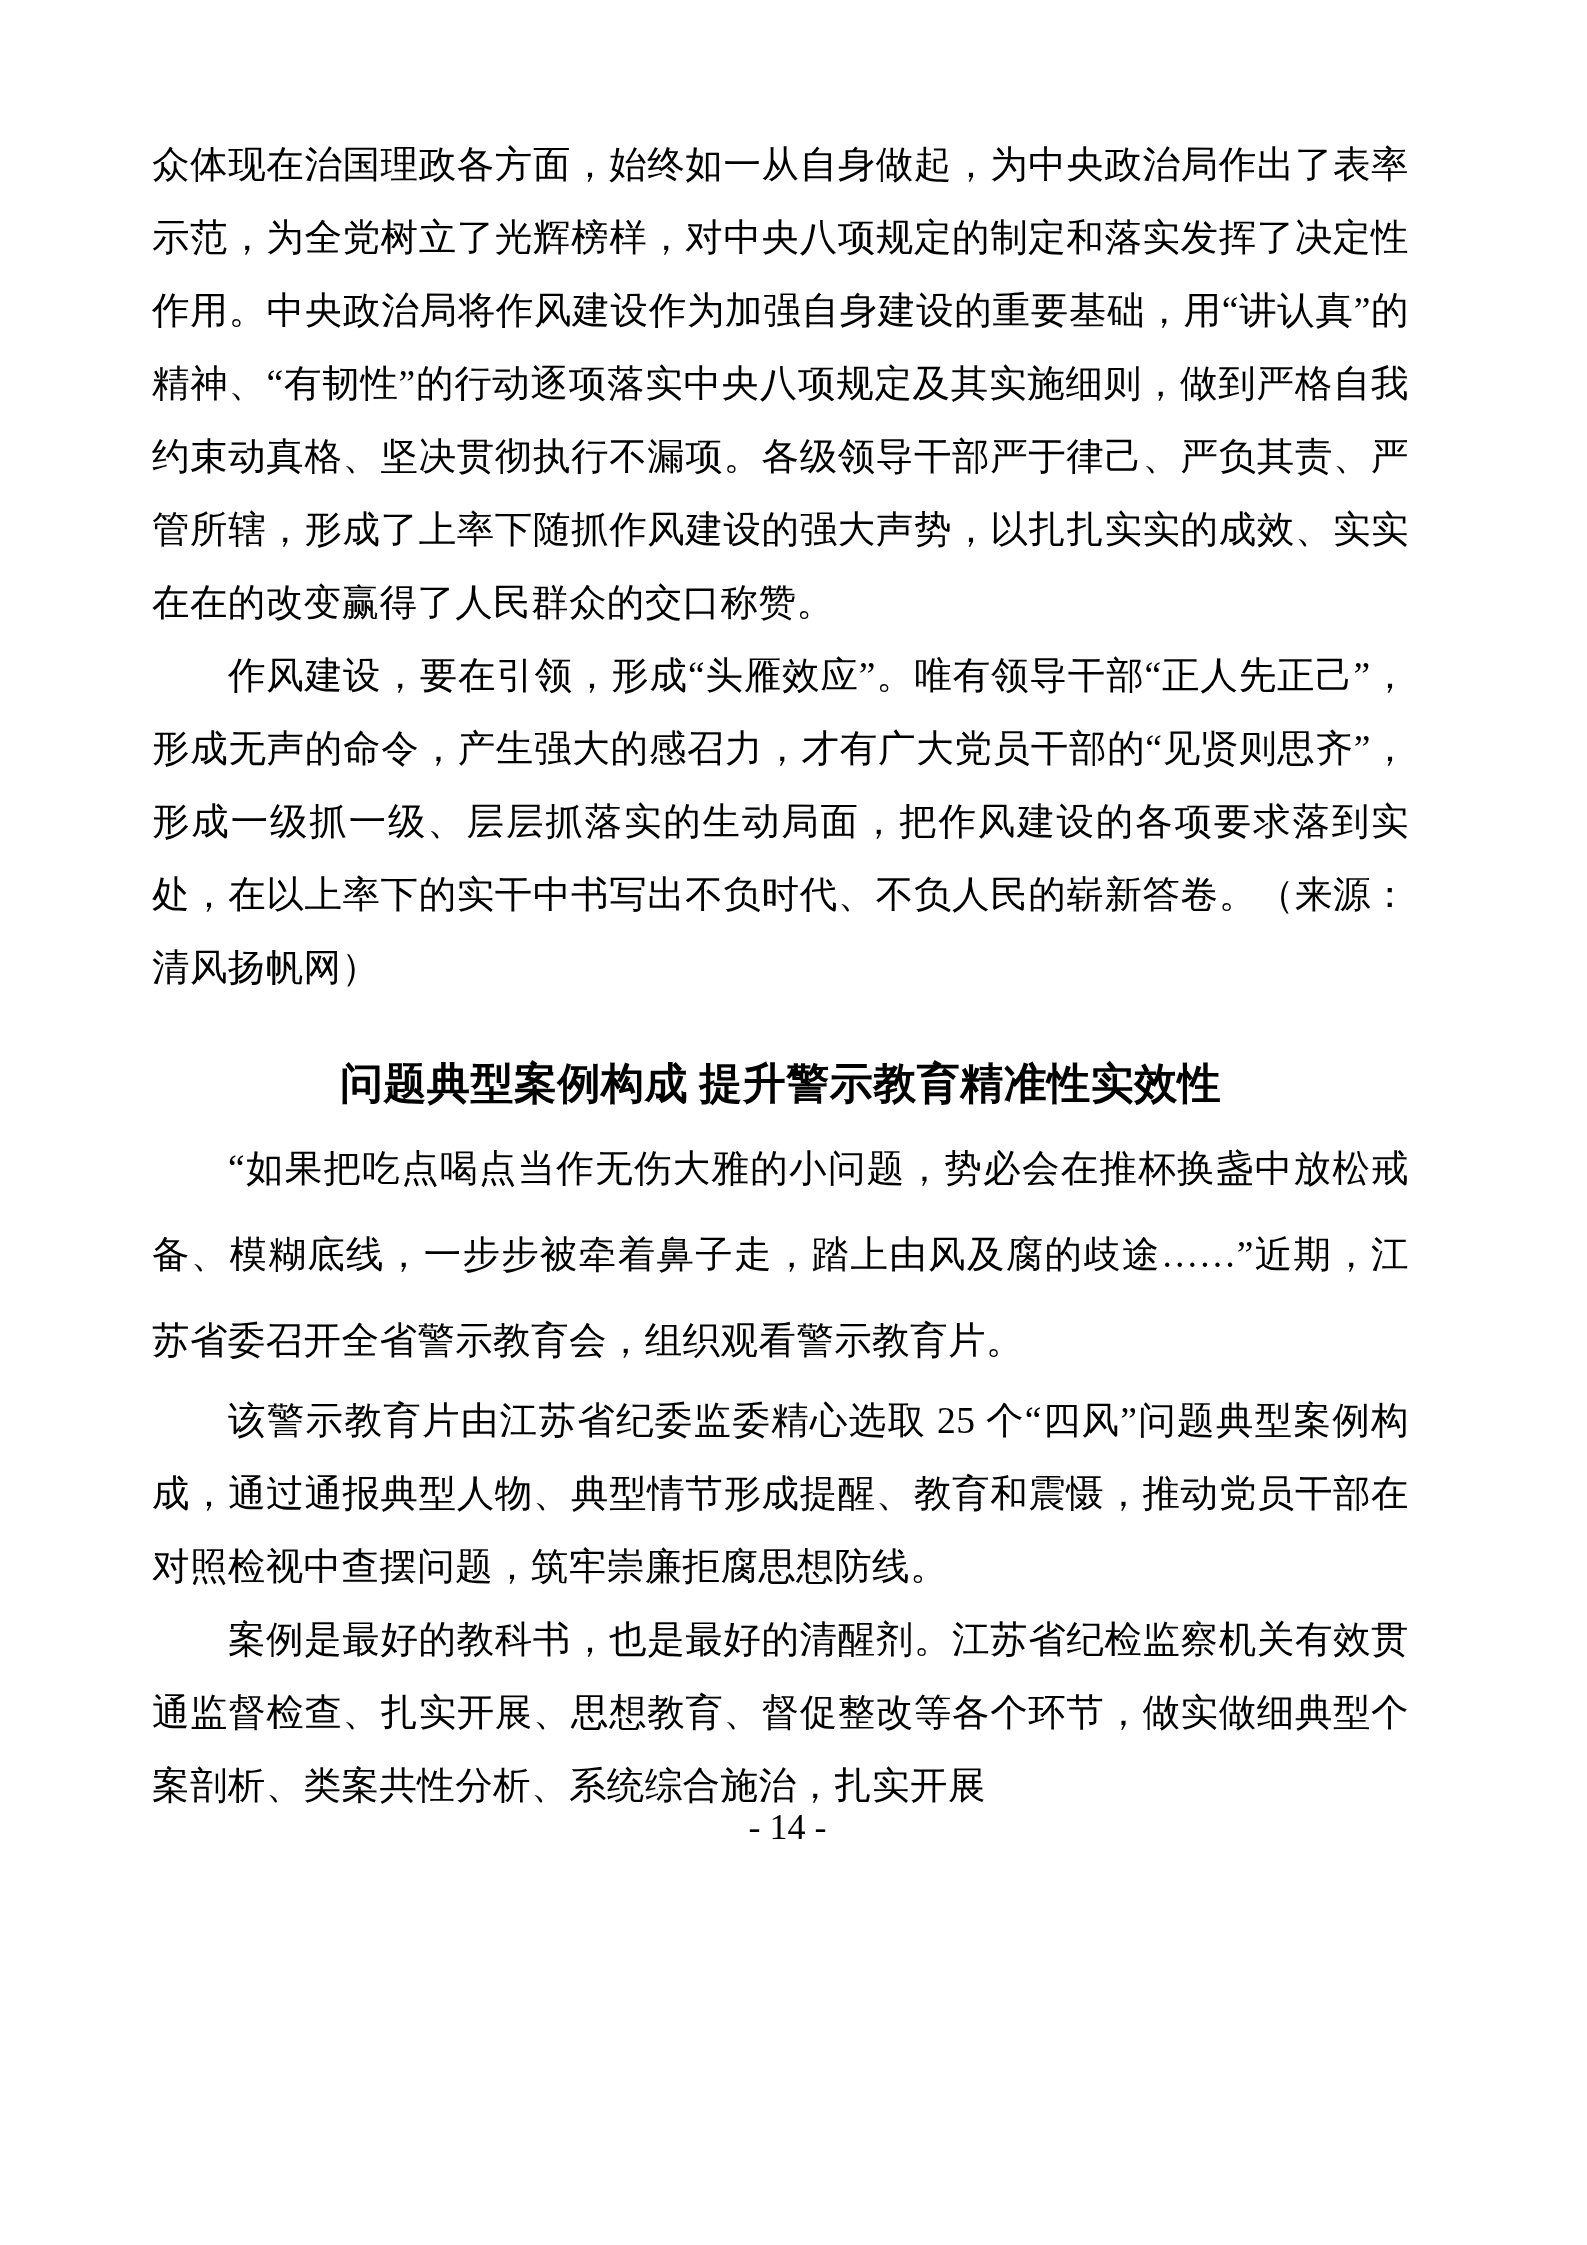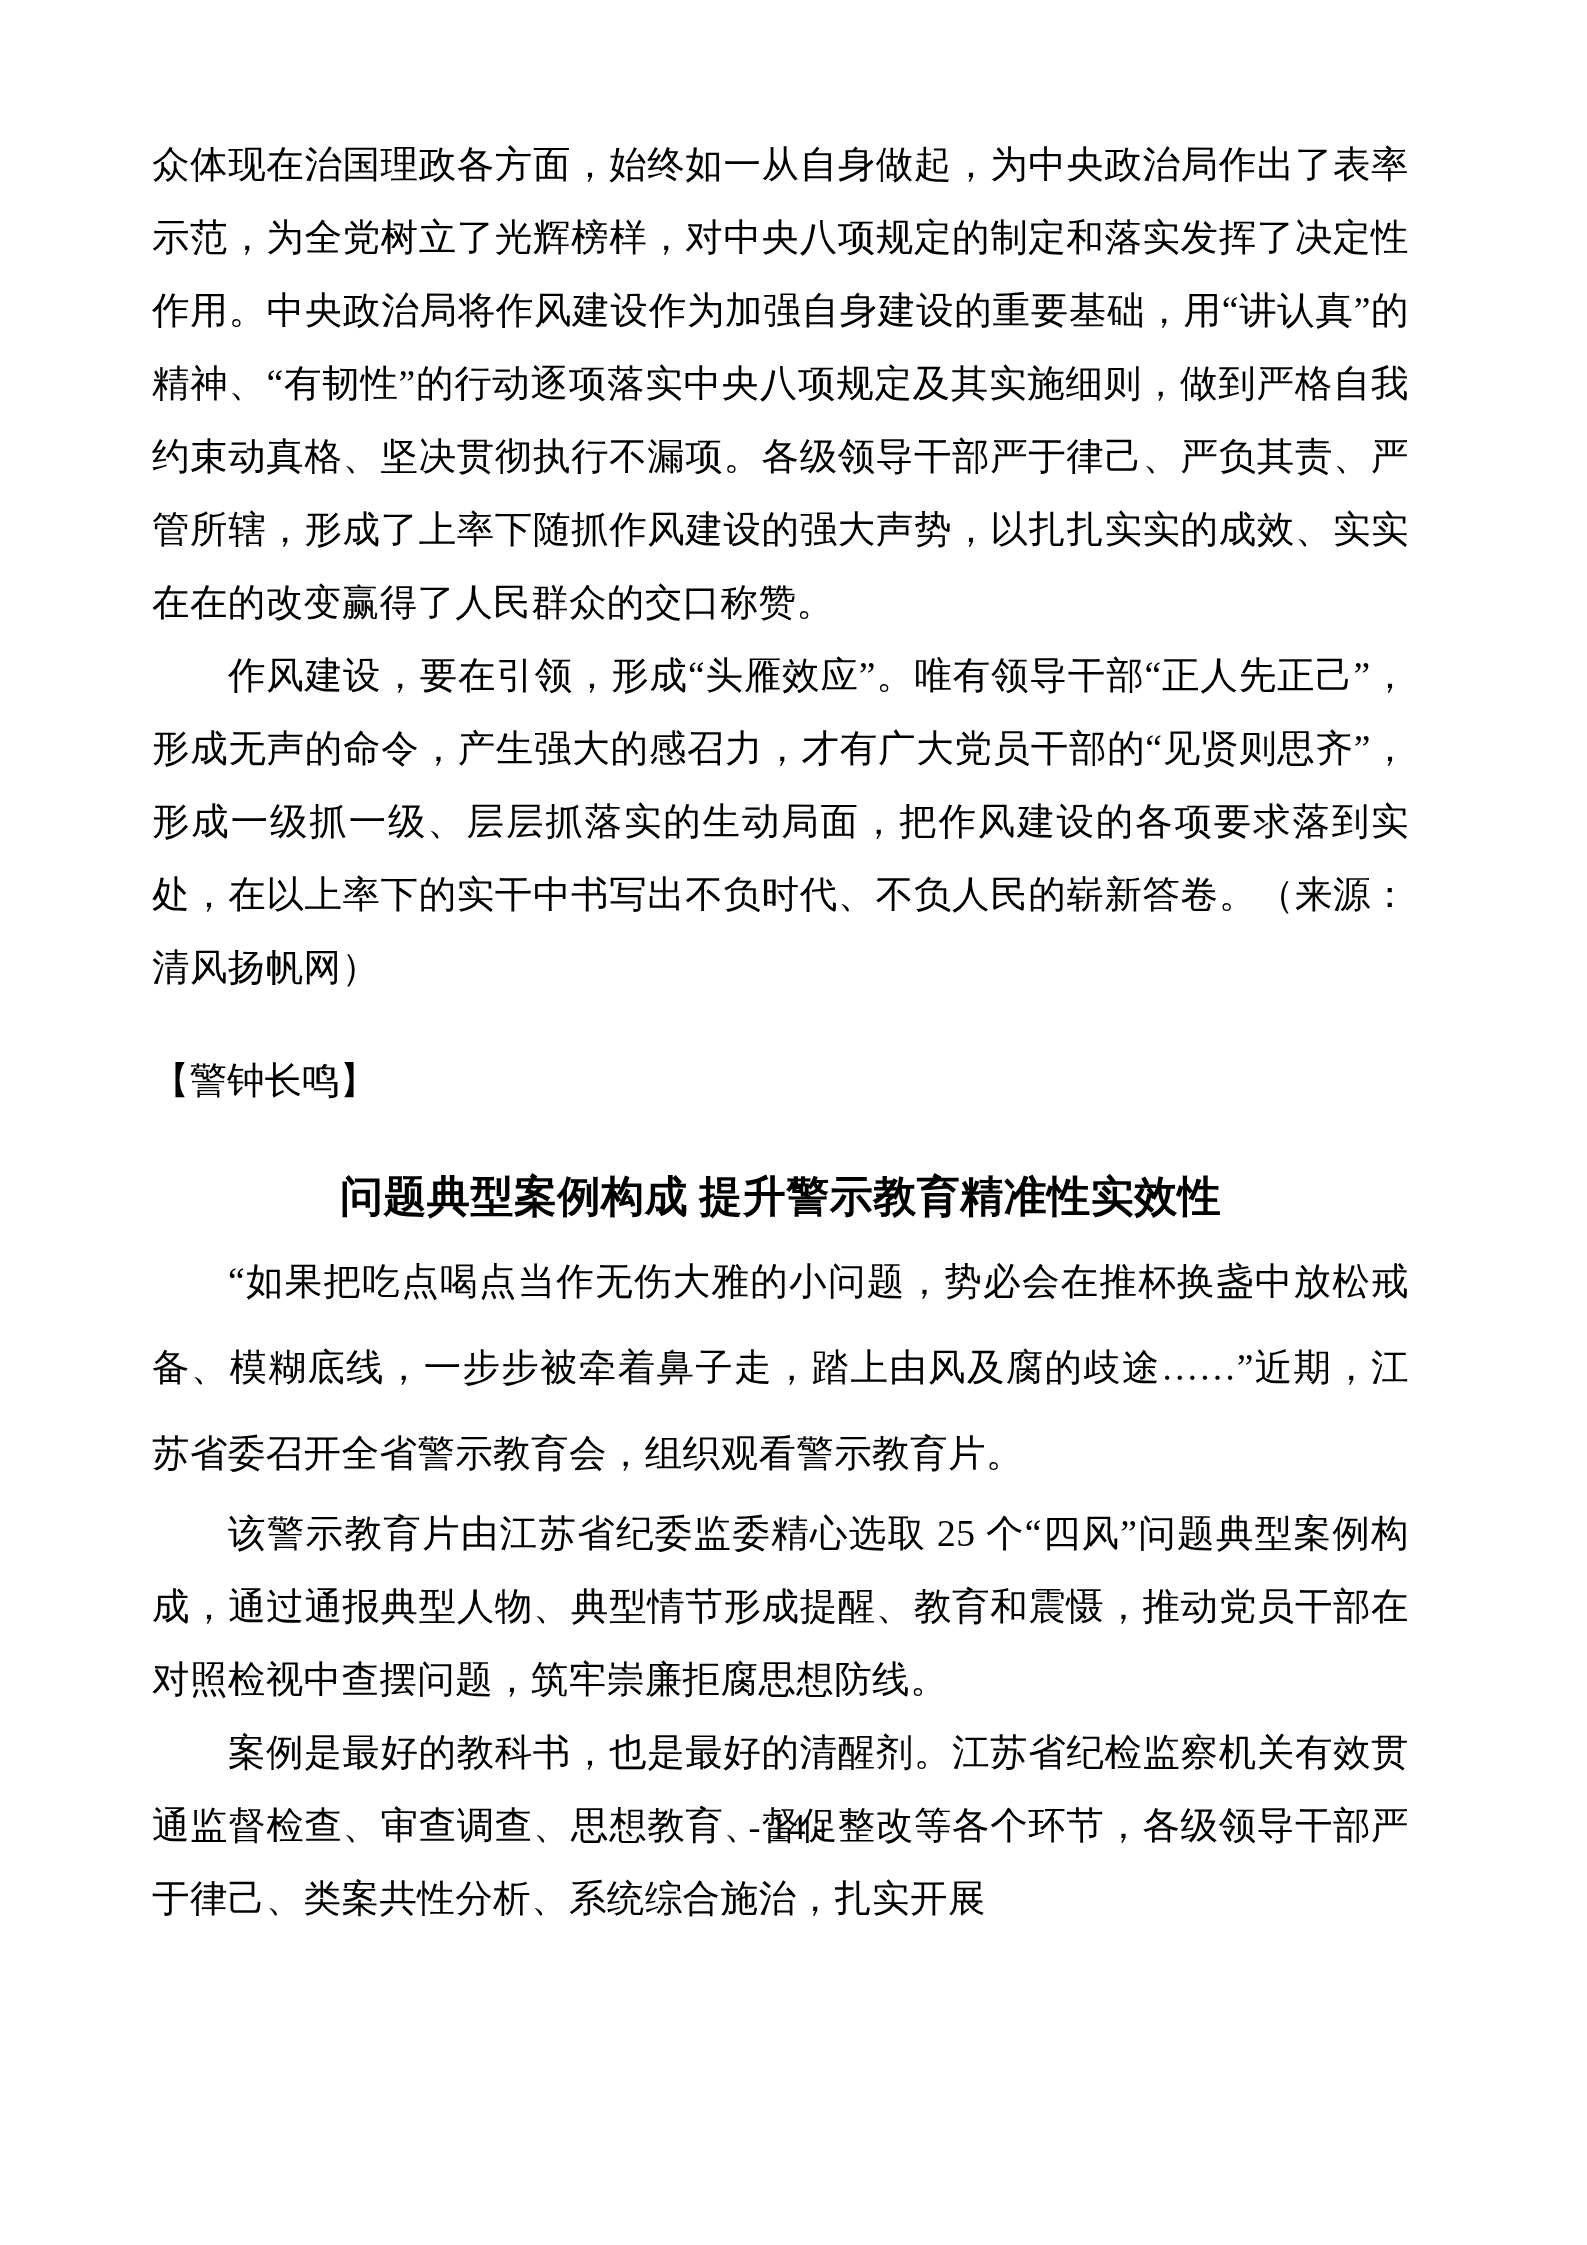--- a/index.html
+++ b/index.html
@@ -69,24 +69,23 @@
 </style>
 </head>
 <body>
 
 <div class="page">
 
   <p class="body-text para-block">众体现在治国理政各方面，始终如一从自身做起，为中央政治局作出了表率示范，为全党树立了光辉榜样，对中央八项规定的制定和落实发挥了决定性作用。中央政治局将作风建设作为加强自身建设的重要基础，用“讲认真”的精神、“有韧性”的行动逐项落实中央八项规定及其实施细则，做到严格自我约束动真格、坚决贯彻执行不漏项。各级领导干部严于律己、严负其责、严管所辖，形成了上率下随抓作风建设的强大声势，以扎扎实实的成效、实实在在的改变赢得了人民群众的交口称赞。</p>
 
   <p class="body-text para-block indent2">作风建设，要在引领，形成“头雁效应”。唯有领导干部“正人先正己”，形成无声的命令，产生强大的感召力，才有广大党员干部的“见贤则思齐”，形成一级抓一级、层层抓落实的生动局面，把作风建设的各项要求落到实处，在以上率下的实干中书写出不负时代、不负人民的崭新答卷。（来源：清风扬帆网）</p>
 
-  <p class="section-tag">【警钟长鸣】</p>
 
   <h2 class="article-title">问题典型案例构成 提升警示教育精准性实效性</h2>
 
   <p class="body-text para-block indent2 loose">“如果把吃点喝点当作无伤大雅的小问题，势必会在推杯换盏中放松戒备、模糊底线，一步步被牵着鼻子走，踏上由风及腐的歧途……”近期，江苏省委召开全省警示教育会，组织观看警示教育片。</p>
 
   <p class="body-text para-block indent2">该警示教育片由江苏省纪委监委精心选取 25 个“四风”问题典型案例构成，通过通报典型人物、典型情节形成提醒、教育和震慑，推动党员干部在对照检视中查摆问题，筑牢崇廉拒腐思想防线。</p>
 
-  <p class="body-text para-block indent2">案例是最好的教科书，也是最好的清醒剂。江苏省纪检监察机关有效贯通监督检查、审查调查、思想教育、督促整改等各个环节，各级领导干部严于律己、类案共性分析、系统综合施治，扎实开展</p>
+  <p class="body-text para-block indent2">案例是最好的教科书，也是最好的清醒剂。江苏省纪检监察机关有效贯通监督检查、扎实开展、思想教育、督促整改等各个环节，做实做细典型个案剖析、类案共性分析、系统综合施治，扎实开展</p>
 
   <div class="page-number">- 14 -</div>
 </div>
 
 </body></html>

